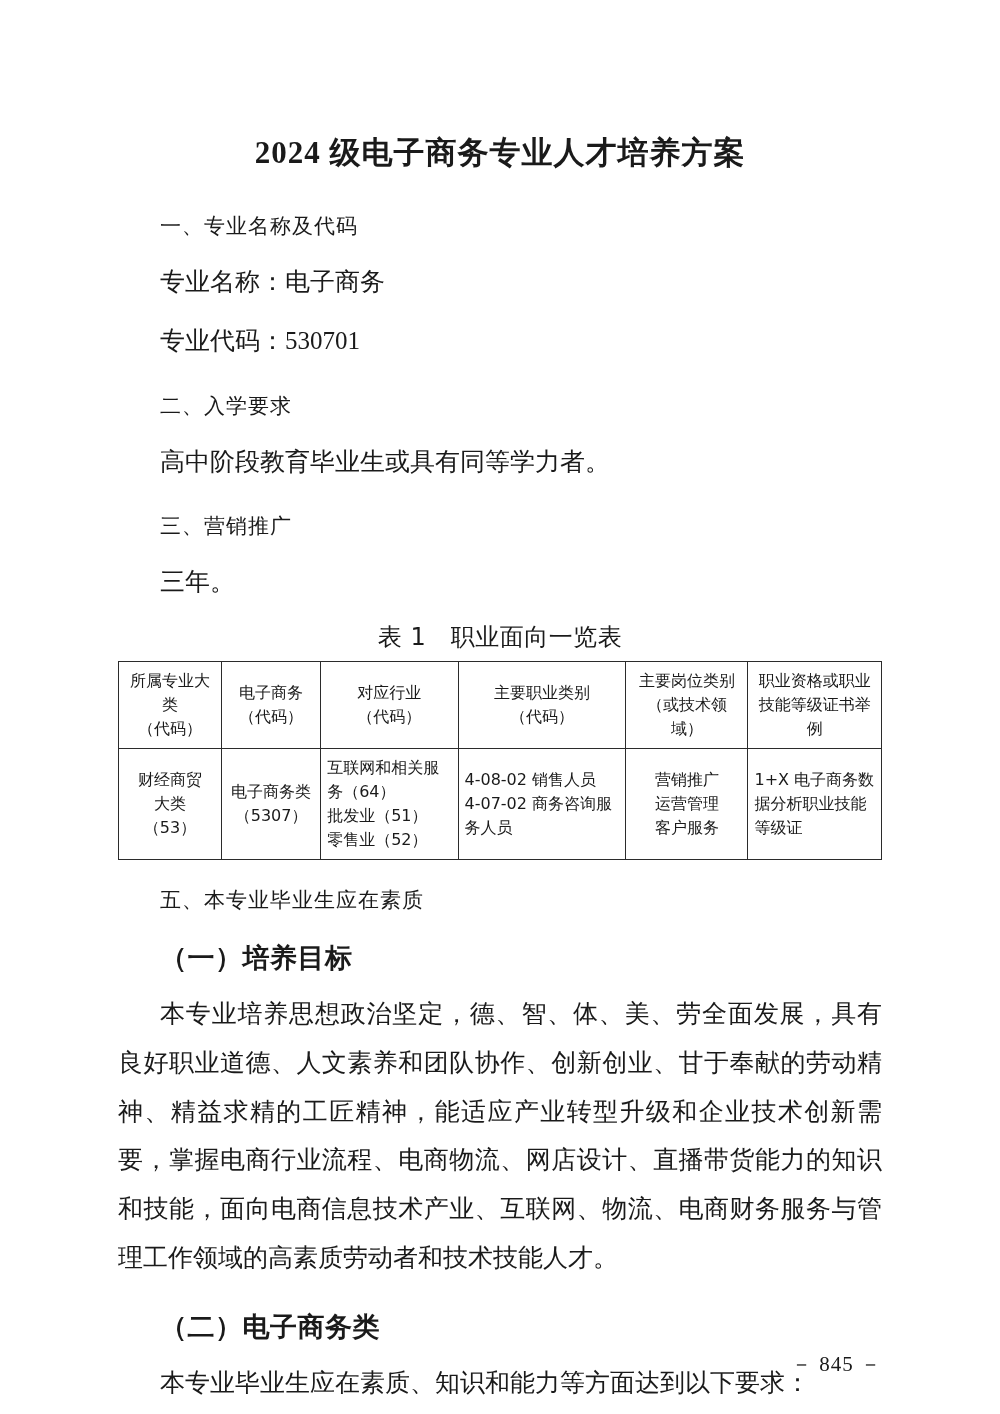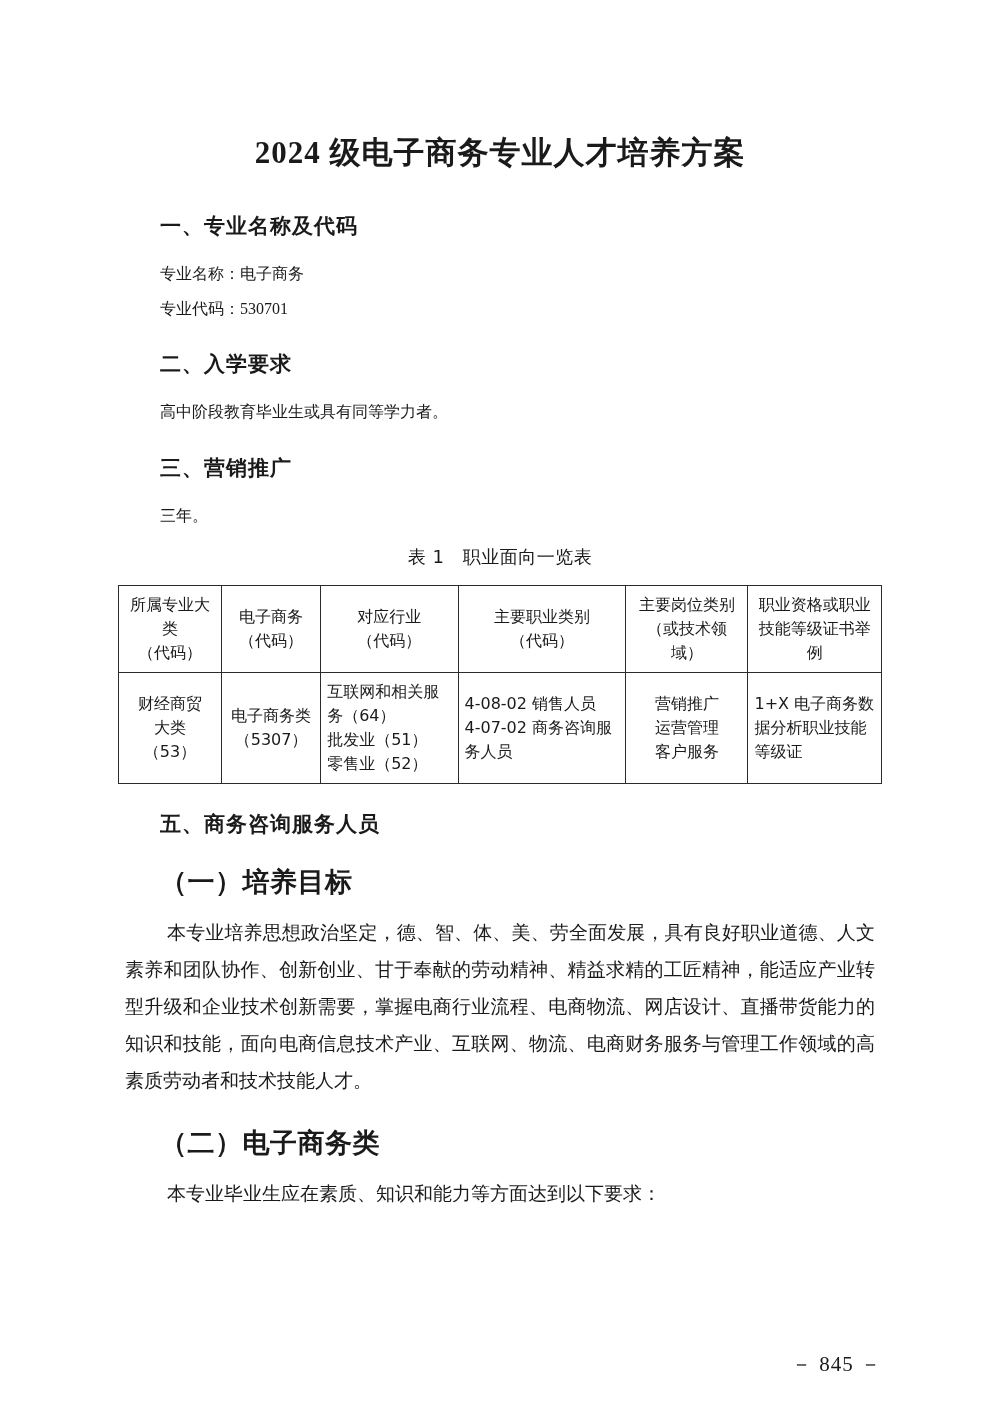--- a/index.html
+++ b/index.html
@@ -25,59 +25,59 @@
   .doc-title {
     text-align: center;
     font-size: 31px;
     font-weight: bold;
     letter-spacing: 1px;
     margin: 20px 0 38px 0;
     font-family: "Liberation Serif", "DejaVu Serif", serif;
   }
   .h-section {
     font-size: 21px;
-    font-weight: bold;
+    font-weight: normal;
     margin: 26px 0 18px 0;
     text-indent: 42px;
     letter-spacing: 1px;
     font-family: "DejaVu Sans", "Liberation Sans", sans-serif;
   }
   .h-sub {
     font-size: 27px;
     font-weight: bold;
     margin: 26px 0 14px 0;
     text-indent: 42px;
     letter-spacing: 0.5px;
     font-family: Liberation Sans, sans-serif;
   }
   .para-noindent {
-    font-size: 16px;
+    font-size: 25px;
     line-height: 1.95;
-    margin: 4px 0 2px 0;
+    margin: 10px 0 2px 0;
     text-indent: 42px;
   }
   .body-block {
-    font-size: 19px;
+    font-size: 25px;
     line-height: 1.95;
     text-align: justify;
     text-indent: 42px;
-    margin: 7px;
+    margin: 0;
   }
   .table-caption {
     text-align: center;
-    font-size: 18px;
+    font-size: 24px;
     margin: 14px 0 8px 0;
     font-family: "DejaVu Sans", "Liberation Sans", sans-serif;
     letter-spacing: 0.5px;
   }
   table.job-table {
     border-collapse: collapse;
     width: 100%;
     table-layout: fixed;
-    margin: 16px auto 6px auto;
+    margin: 8px auto 6px auto;
   }
   table.job-table td {
     border: 1px solid #2b2b2b;
     padding: 7px 6px;
     font-size: 16px;
     line-height: 1.5;
     vertical-align: middle;
     font-family: "DejaVu Sans", "Liberation Sans", sans-serif;
   }
   table.job-table td.head {
@@ -160,21 +160,21 @@
         <td class="cell-left nowrap">4-08-02 销售人员
 4-07-02 商务咨询服务人员</td>
         <td class="cell-center nowrap">营销推广
 运营管理
 客户服务</td>
         <td class="cell-left nowrap">1+X 电子商务数据分析职业技能等级证</td>
       </tr>
     </tbody>
   </table>
 
-  <div class="h-section">五、商务咨询服务人员</div>
+  <div class="h-section">五、本专业毕业生应在素质</div>
 
   <div class="h-sub">（一）培养目标</div>
   <div class="body-block">本专业培养思想政治坚定，德、智、体、美、劳全面发展，具有良好职业道德、人文素养和团队协作、创新创业、甘于奉献的劳动精神、精益求精的工匠精神，能适应产业转型升级和企业技术创新需要，掌握电商行业流程、电商物流、网店设计、直播带货能力的知识和技能，面向电商信息技术产业、互联网、物流、电商财务服务与管理工作领域的高素质劳动者和技术技能人才。</div>
 
   <div class="h-sub">（二）电子商务类</div>
   <div class="body-block">本专业毕业生应在素质、知识和能力等方面达到以下要求：</div>
 
   <div class="page-number">－ 845 －</div>
 </div>
 

